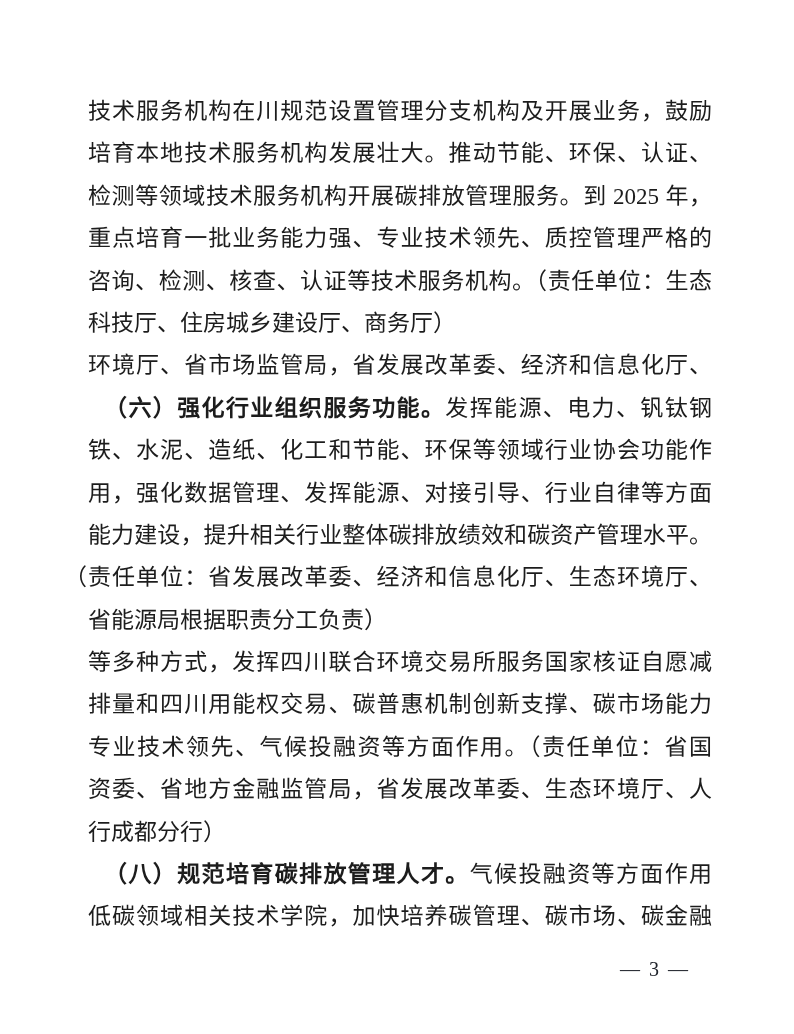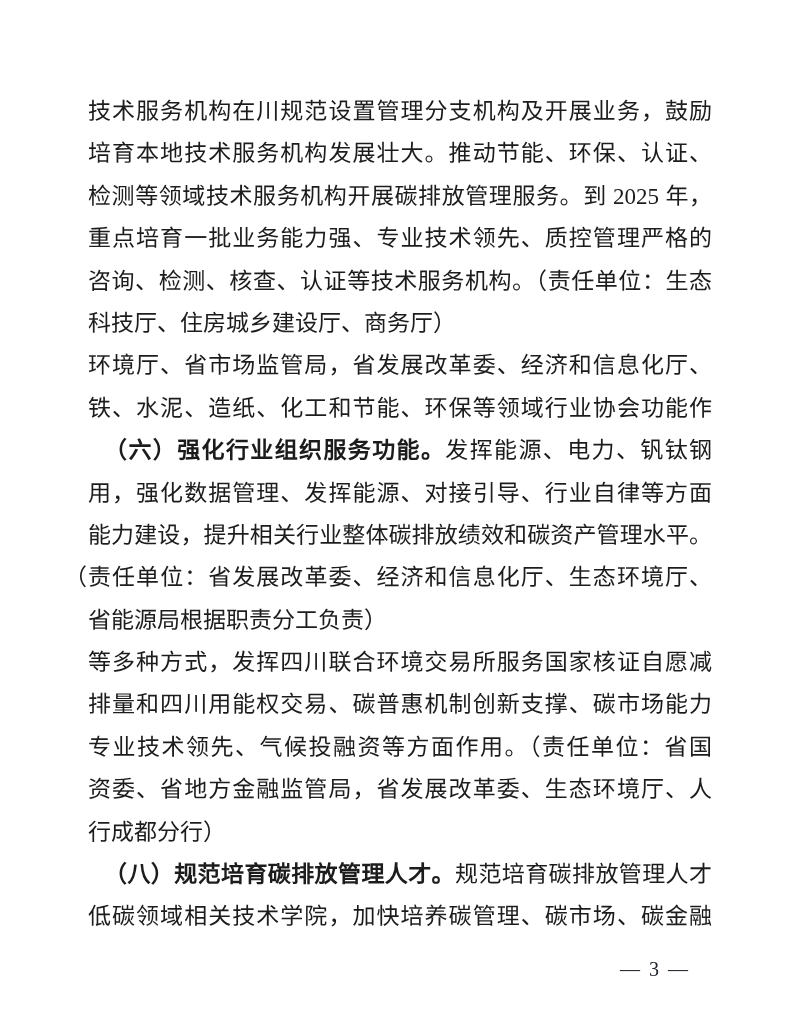--- a/index.html
+++ b/index.html
@@ -58,28 +58,28 @@
 
 <div class="page">
   <div class="text-block">
       <div class="line justify"><span>技术服务机构在川规范设置管理分支机构及开展业务，鼓励</span></div>
       <div class="line justify"><span>培育本地技术服务机构发展壮大。推动节能、环保、认证、</span></div>
       <div class="line justify"><span>检测等领域技术服务机构开展碳排放管理服务。到 2025 年，</span></div>
       <div class="line justify"><span>重点培育一批业务能力强、专业技术领先、质控管理严格的</span></div>
       <div class="line justify"><span>咨询、检测、核查、认证等技术服务机构。（责任单位：生态</span></div>
       <div class="line"><span>科技厅、住房城乡建设厅、商务厅）</span></div>
       <div class="line justify"><span>环境厅、省市场监管局，省发展改革委、经济和信息化厅、</span></div>
+      <div class="line justify indent"><span class="bold">（六）强化行业组织服务功能。</span><span>发挥能源、电力、钒钛钢</span></div>
       <div class="line justify"><span>铁、水泥、造纸、化工和节能、环保等领域行业协会功能作</span></div>
-      <div class="line justify indent"><span class="bold">（六）强化行业组织服务功能。</span><span>发挥能源、电力、钒钛钢</span></div>
       <div class="line justify"><span>用，强化数据管理、发挥能源、对接引导、行业自律等方面</span></div>
       <div class="line justify"><span>能力建设，提升相关行业整体碳排放绩效和碳资产管理水平。</span></div>
       <div class="line justify hang"><span>（责任单位：省发展改革委、经济和信息化厅、生态环境厅、</span></div>
       <div class="line"><span>省能源局根据职责分工负责）</span></div>
       <div class="line justify"><span>等多种方式，发挥四川联合环境交易所服务国家核证自愿减</span></div>
       <div class="line justify"><span>排量和四川用能权交易、碳普惠机制创新支撑、碳市场能力</span></div>
       <div class="line justify"><span>专业技术领先、气候投融资等方面作用。（责任单位：省国</span></div>
       <div class="line justify"><span>资委、省地方金融监管局，省发展改革委、生态环境厅、人</span></div>
       <div class="line"><span>行成都分行）</span></div>
-      <div class="line justify indent"><span class="bold">（八）规范培育碳排放管理人才。</span><span>规范培育碳排放管理人才</span></div>
+      <div class="line justify indent"><span class="bold">（八）规范培育碳排放管理人才。</span><span>气候投融资等方面作用</span></div>
       <div class="line justify"><span>低碳领域相关技术学院，加快培养碳管理、碳市场、碳金融</span></div>
     </div>
   <div class="page-number">— 3 —</div>
 </div>
 
 </body></html>

